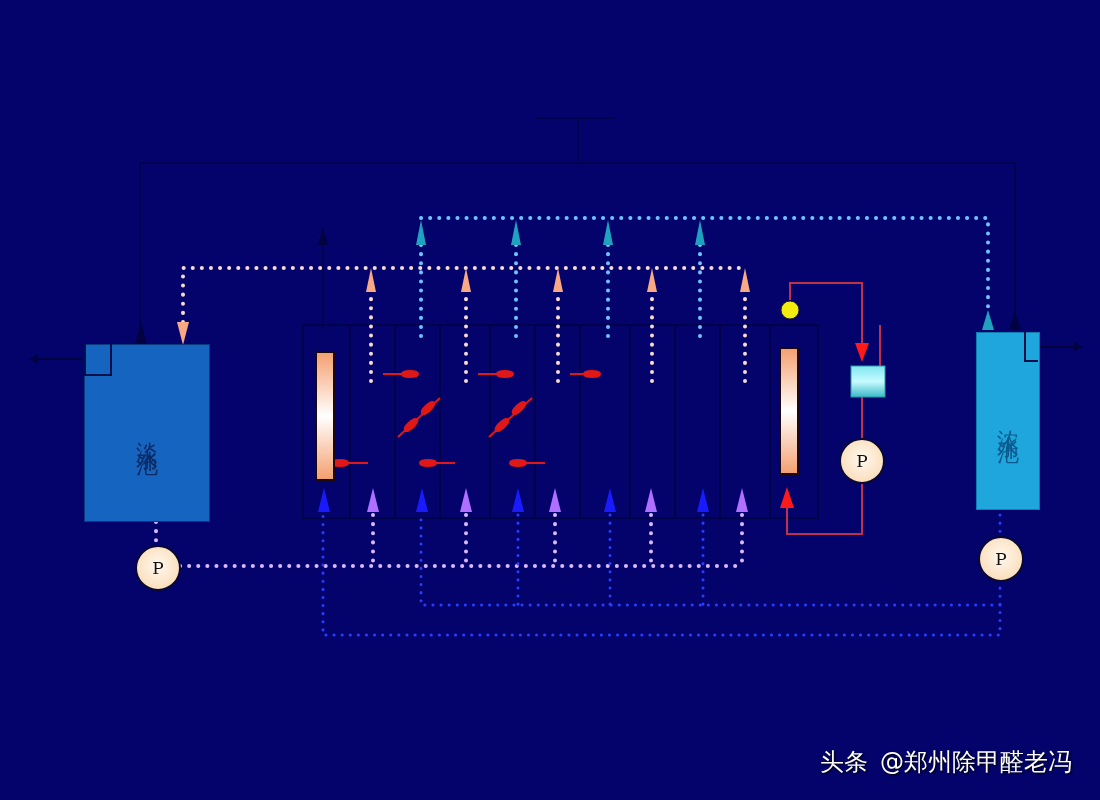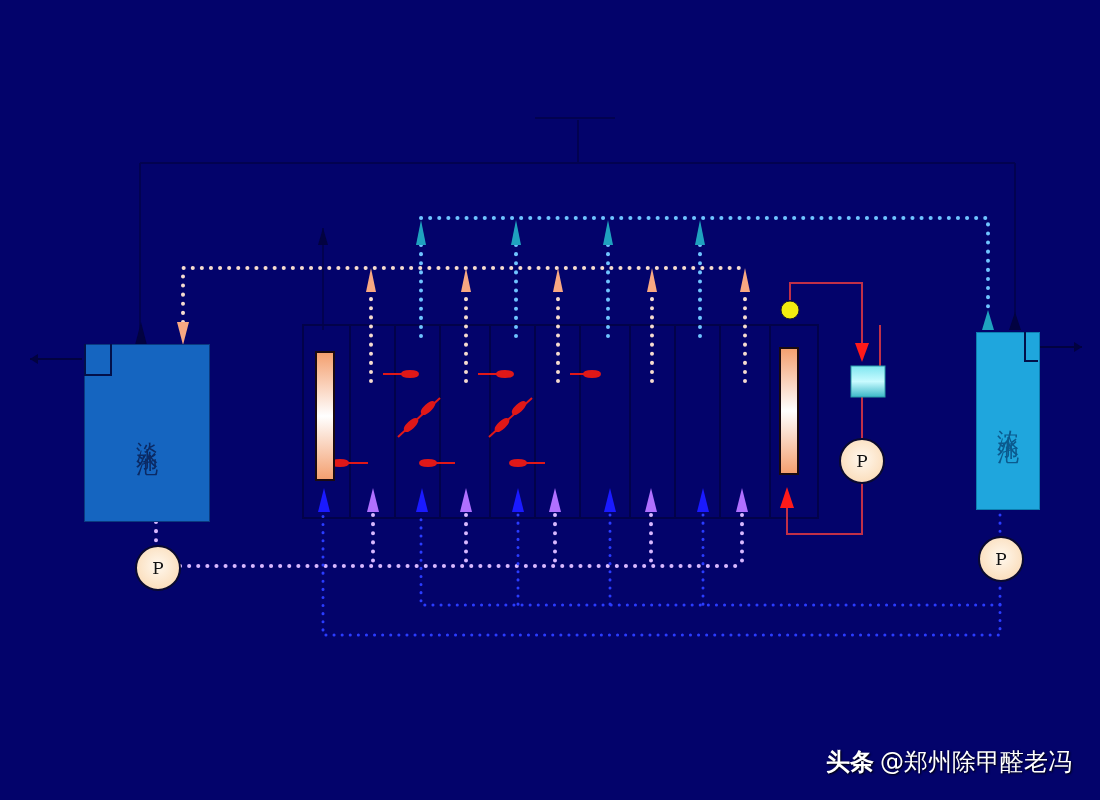--- a/index.html
+++ b/index.html
@@ -4,21 +4,21 @@
 <style>
   html, body { margin:0; padding:0; }
   body { width:1100px; height:800px; background:#03036b; position:relative; overflow:hidden; font-family:"DejaVu Sans", sans-serif; }
   #stage { position:absolute; left:0; top:0; width:1100px; height:800px; }
   .tank { position:absolute; display:flex; align-items:center; justify-content:center; }
   .tank-label { writing-mode:vertical-rl; letter-spacing:6px; font-size:22px; color:#0a2f6e; font-family:"DejaVu Serif", serif; }
   .overflow { position:absolute; border:2px solid #02104a; border-top:none; }
   .pump { position:absolute; width:42px; height:42px; border-radius:50%; background:radial-gradient(circle at 50% 45%, #fff8ee 0%, #fbe0c0 70%, #f0c898 100%); border:2px solid #0a0a30; display:flex; align-items:center; justify-content:center; font-family:"DejaVu Serif", serif; font-size:17px; color:#111; }
   .electrode { position:absolute; width:16px; border:2px solid #1a0a10; background:linear-gradient(to bottom, #f4a070 0%, #fff 50%, #f4a070 100%); }
   .watermark { position:absolute; right:28px; bottom:22px; color:#fff; font-size:24px; font-family:"DejaVu Sans", sans-serif; text-shadow:1px 1px 2px #000; }
-  .watermark .brand { font-weight:bold; margin-right:6px; }
+  .watermark .brand { font-weight:normal; margin-right:12px; }
 </style>
 </head>
 <body>
 
 <div id="stage">
   <svg width="1100" height="800" viewBox="0 0 1100 800" style="position:absolute;left:0;top:0">
     <defs>
       <linearGradient id="tealbox" x1="0" y1="0" x2="0" y2="1">
         <stop offset="0" stop-color="#7fe6f0"></stop>
           <stop offset="0.5" stop-color="#c8fbff"></stop>

